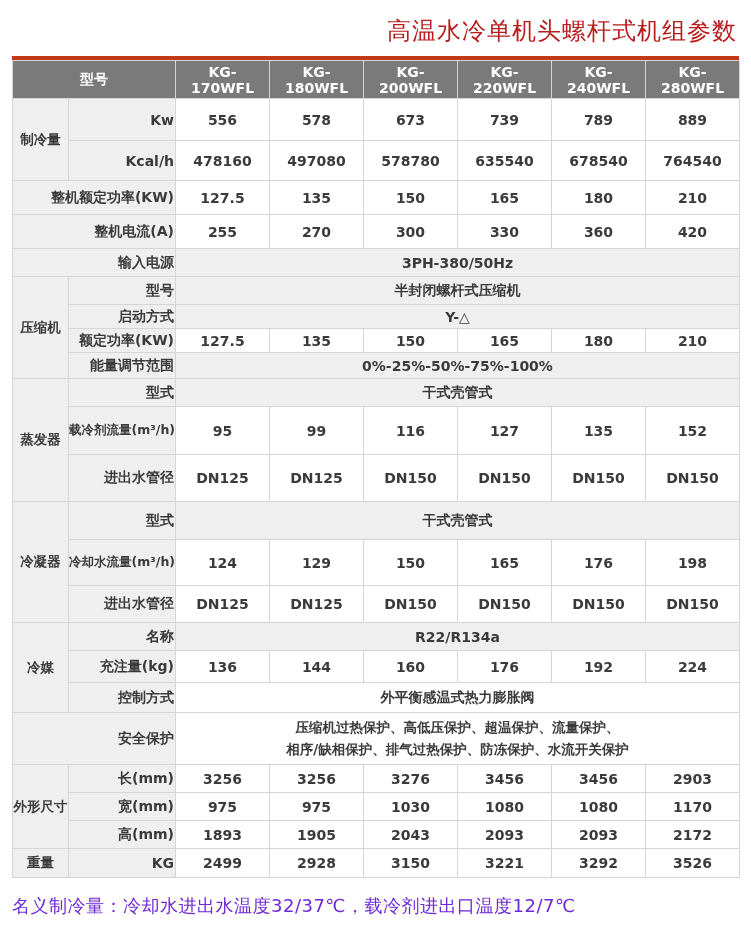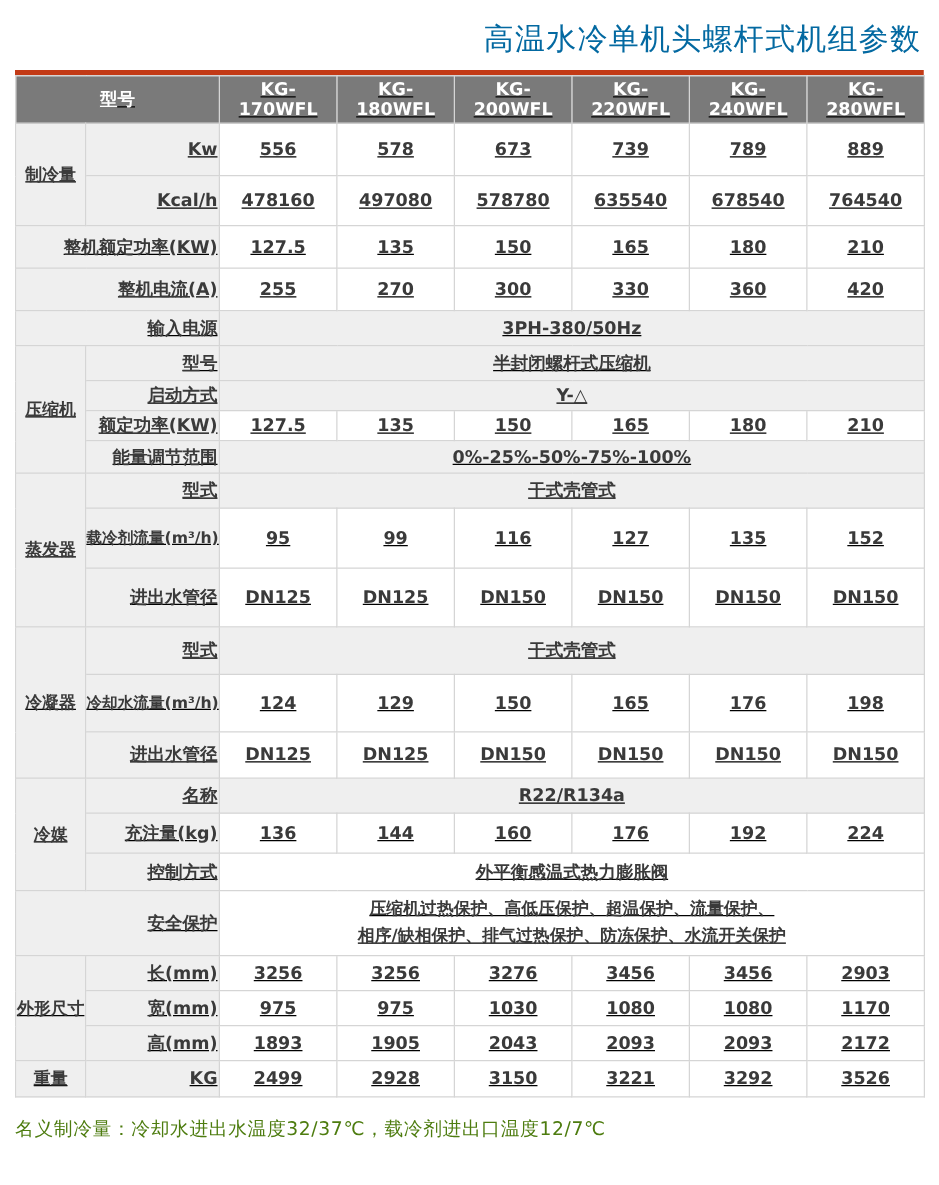--- a/index.html
+++ b/index.html
@@ -1,31 +1,31 @@
 <!DOCTYPE html>
 <html><head>
 <meta charset="utf-8">
 <style>
   * { box-sizing: border-box; margin: 0; padding: 0; }
   html, body { width: 751px; background: #ffffff; font-family: "DejaVu Sans", "Liberation Sans", sans-serif; }
   body { height: 948px; overflow: hidden; }
   .page { padding: 0 12px; }
-  .title { text-align: right; color: #0369a1; font-size: 24px; font-weight: 400; padding: 15px 2px 9px 0; letter-spacing: 1px; }
+  .title { text-align: right; color: #b91c1c; font-size: 24px; font-weight: 400; padding: 15px 2px 9px 0; letter-spacing: 1px; }
   .accent { height: 4px; background: #c23a16; }
-  table { width: 727px; border-collapse: collapse; table-layout: fixed; text-decoration: underline; }
+  table { width: 727px; border-collapse: collapse; table-layout: fixed; }
   th, td { border: 1px solid #d5d5d5; text-align: center; vertical-align: middle; font-size: 14px; color: #3a3a3a; padding: 2px 1px; }
   th { background: #7a7a7a; color: #ffffff; font-weight: 600; height: 37px; }
   .grp { background: #efefef; font-weight: 600; padding: 0; white-space: nowrap; font-size: 13.5px; }
   .lbl { background: #efefef; font-weight: 600; text-align: right; }
   .val { background: #ffffff; font-weight: 600; }
   .sg  { background: #efefef; font-weight: 600; }  
   .sw  { background: #ffffff; font-weight: 600; margin-left: 16px; }  
   .tight { font-size: 12.5px; white-space: nowrap; padding: 2px 0; }
   .safety { line-height: 1.6; font-size: 13.5px; }
-  .foot { color: #4d7c0f; font-size: 15px; margin-top: 16px; letter-spacing: 0.5px; white-space: nowrap; }
+  .foot { color: #6d28d9; font-size: 18px; margin-top: 16px; letter-spacing: 0.5px; white-space: nowrap; }
   tr.h24 { height: 24px; } tr.h26 { height: 26px; padding-left: 44px; } tr.h28 { height: 28px; }
   tr.h29 { height: 29px; padding-left: 29px; } tr.h30 { height: 30px; } tr.h32 { height: 32px; }
   tr.h34 { height: 34px; } tr.h37 { height: 37px; } tr.h38 { height: 38px; }
   tr.h40 { height: 40px; margin-top: 28px; } tr.h42 { height: 42px; } tr.h46 { height: 46px; }
   tr.h47 { height: 47px; } tr.h48 { height: 48px; } tr.h52 { height: 52px; }
 </style>
 </head>
 <body>
 
 <div class="page">

